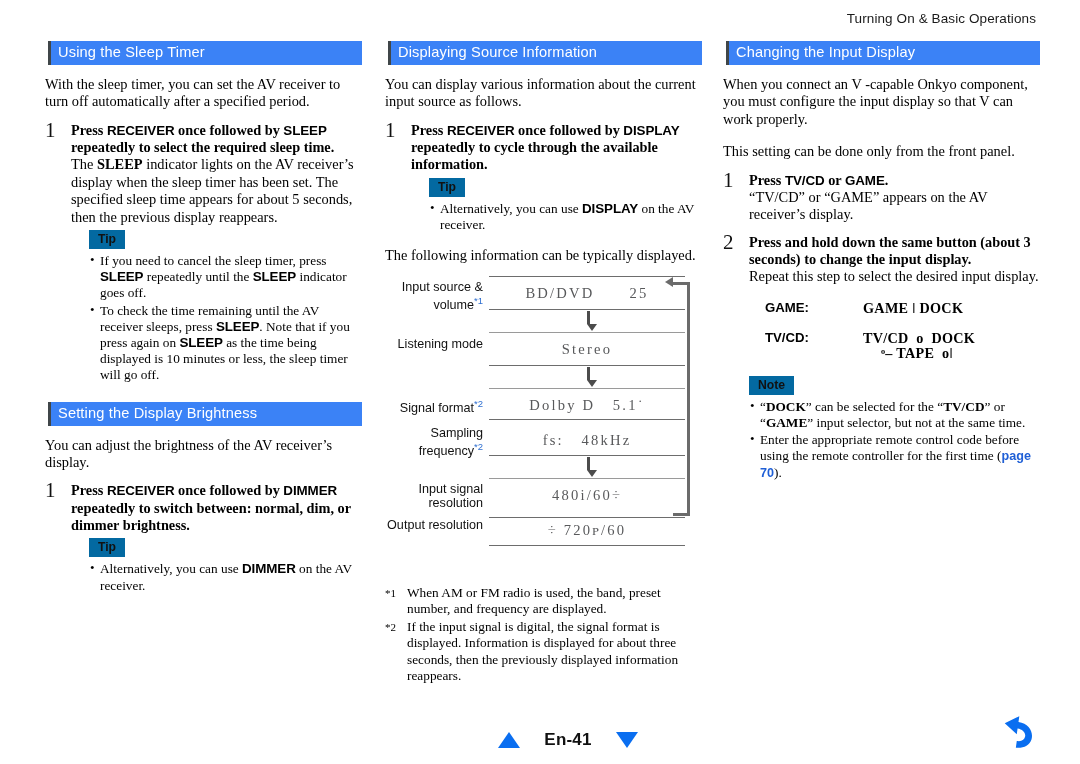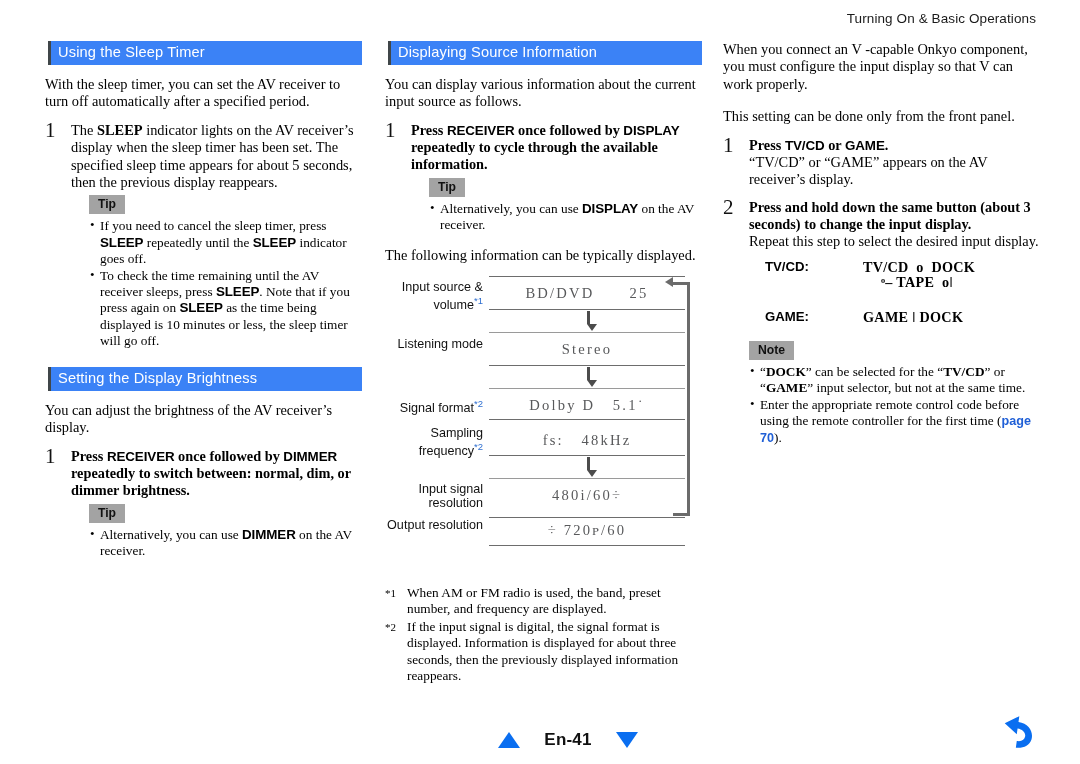--- a/index.html
+++ b/index.html
@@ -97,21 +97,21 @@
     letter-spacing: -.1px;
   }
   b.kws {
     font-family: "Liberation Serif", serif;
     font-weight: bold;
   }
 
   
   .callout-label {
     display: inline-block;
-    background: #a3a3a3;
+    background: #0369a1;
     font-family: "Liberation Sans", sans-serif;
     font-weight: bold;
     font-size: 12.2px;
     color: #111;
     padding: 2px 9px 3px 9px;
     margin: 4px 0 4px 0;
   }
   .callout-list {
     margin: 0;
     padding: 0;
@@ -333,20 +333,21 @@
 <div class="col col-1">
 
   <div class="sec-bar-wrap">
     <div class="sec-bar">Using the Sleep Timer</div>
   </div>
 
   <p class="body">With the sleep timer, you can set the AV receiver to turn off automatically after a specified period.</p>
 
   <div class="step">
     <span class="step-num">1</span>
+    <p class="step-title"><span>Press </span><b class="kw">RECEIVER</b><span> once followed by </span><b class="kw">SLEEP</b><span> repeatedly to select the required sleep time.</span></p>
     <p class="step-body"><span>The </span><b class="kws">SLEEP</b><span> indicator lights on the AV receiver’s display when the sleep timer has been set. The specified sleep time appears for about 5 seconds, then the previous display reappears.</span></p>
 
     <div class="indent-box">
       <div class="callout-label">Tip</div>
       <ul class="callout-list">
         <li><span>If you need to cancel the sleep timer, press </span><b class="kw">SLEEP</b><span> repeatedly until the </span><b class="kw">SLEEP</b><span> indicator goes off.</span></li>
         <li><span>To check the time remaining until the AV receiver sleeps, press </span><b class="kw">SLEEP</b><span>. Note that if you press again on </span><b class="kw">SLEEP</b><span> as the time being displayed is 10 minutes or less, the sleep timer will go off.</span></li>
       </ul>
     </div>
   </div>
@@ -476,44 +477,47 @@
     </div>
     <div class="fn">
       <span class="fn-mark">*2</span>
       <span>If the input signal is digital, the signal format is displayed. Information is displayed for about three seconds, then the previously displayed information reappears.</span>
     </div>
   </div>
 </div>
 
 <div class="col col-3">
 
+  <div class="sec-bar-wrap">
+    <div class="sec-bar">Changing the Input Display</div>
+  </div>
 
   <p class="body tight"><span>When you connect an </span><span>V</span><span> -capable Onkyo component, you must configure the input display so that </span><span>V</span><span>  can work properly.</span></p>
   <p class="body">This setting can be done only from the front panel.</p>
 
   <div class="step">
     <span class="step-num">1</span>
     <p class="step-title"><span>Press </span><b class="kw">TV/CD</b><span> or </span><b class="kw">GAME</b><span>.</span></p>
     <p class="step-body">“TV/CD” or “GAME” appears on the AV receiver’s display.</p>
   </div>
 
   <div class="step">
     <span class="step-num">2</span>
     <p class="step-title">Press and hold down the same button (about 3 seconds) to change the input display.</p>
     <p class="step-body">Repeat this step to select the desired input display.</p>
 
     <div>
+      <div class="cyc-row" style="height:22px; margin-top:14px;">
+        <span class="cyc-key">GAME:</span>
+        <span class="cyc-line1">GAME ǀ DOCK</span>
+      </div>
       <div class="cyc-row">
         <span class="cyc-key">TV/CD:</span>
         <span class="cyc-line1">TV/CD  о  DOCK</span>
         <span class="cyc-line2">ᵒ– TAPE  оǀ</span>
-      </div>
-      <div class="cyc-row" style="height:22px; margin-top:14px;">
-        <span class="cyc-key">GAME:</span>
-        <span class="cyc-line1">GAME ǀ DOCK</span>
       </div>
     </div>
 
     <div class="indent-box" style="padding-left:0; margin-top:6px;">
       <div class="callout-label">Note</div>
       <ul class="callout-list">
         <li><span>“</span><b class="kws">DOCK</b><span>” can be selected for the “</span><b class="kws">TV/CD</b><span>” or “</span><b class="kws">GAME</b><span>” input selector, but not at the same time.</span></li>
         <li><span>Enter the appropriate remote control code before using the remote controller for the first time (</span><span class="blue-link">page 70</span><span>).</span></li>
       </ul>
     </div>

